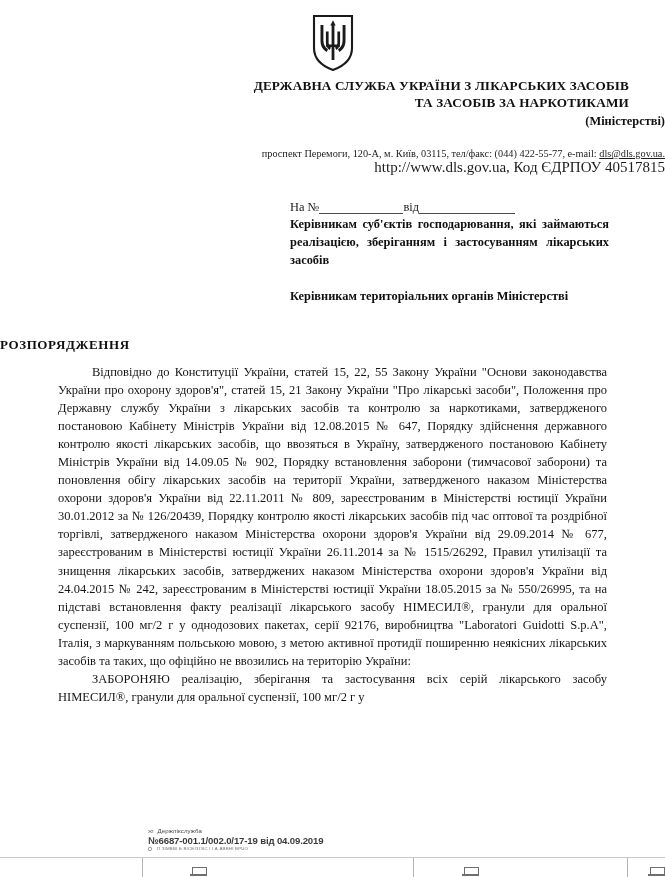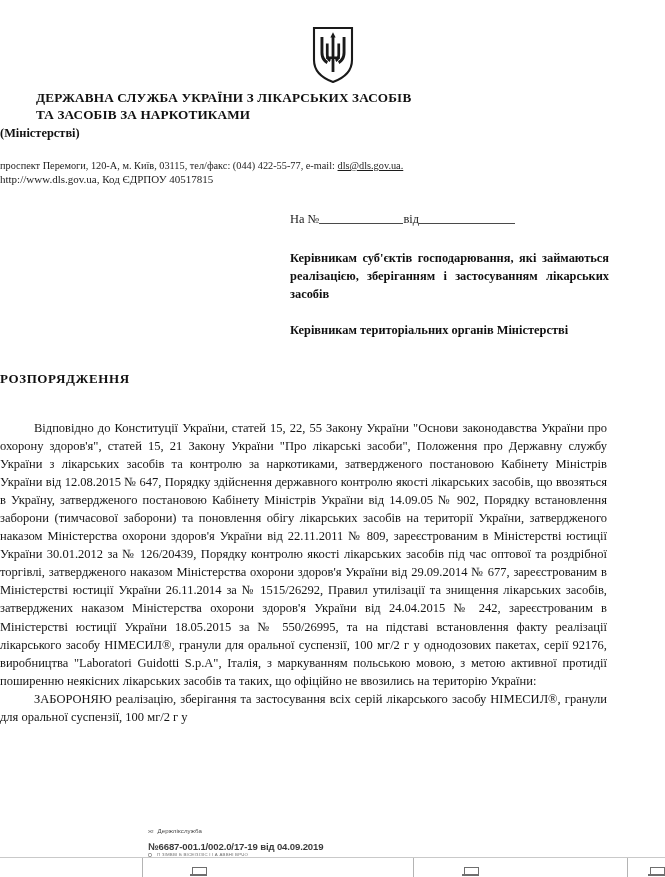--- a/index.html
+++ b/index.html
@@ -21,22 +21,22 @@
     position: relative;
     width: 665px;
     height: 877px;
     background: #ffffff;
     box-sizing: border-box;
     overflow: hidden;
   }
 
   
   .letterhead {
-    padding-top: 26px;
-    text-align: left;
+    padding-top: 14px;
+    text-align: right;
     font-family: Liberation Serif, serif;
   }
 
   .emblem {
     width: 44px;
     height: 58px;
     margin: 0 auto 6px auto;
     display: block;
   }
 
@@ -59,45 +59,44 @@
 
   .org-contacts {
     font-size: 10.3px;
     line-height: 13.5px;
     margin-top: 17px;
     color: #1c1c1c;
   }
   .org-contacts .u { text-decoration: underline; }
 
   .org-web {
-    font-size: 11px;
+    font-size: 15px;
     line-height: 13.5px;
     color: #1c1c1c;
   }
 
   
   .ref-line {
     margin-top: 26px;
     padding-left: 290px;
     font-size: 12.4px;
     display: flex;
-    align-items: flex-start;
+    align-items: center;
     gap: 0;
   }
   .ref-rule {
     display: inline-block;
     border-bottom: 1px solid #4a4a4a;
     height: 11px;
   }
   .ref-rule.a { width: 84px; }
   .ref-rule.b { width: 96px; }
 
   
   .addressee-block {
-    margin-top: 22px;
     padding-left: 290px;
     padding-right: 56px;
   }
   .addressee {
     font-weight: bold;
     font-size: 12.4px;
     line-height: 18px;
     text-align: justify;
     text-align-last: left;
     color: #101010;
@@ -109,21 +108,22 @@
     margin-top: 32px;
     text-align: left;
     font-weight: bold;
     font-size: 13px;
     letter-spacing: 0.6px;
     color: #111111;
   }
 
   
   .body-block {
-    margin-top: 32px;
+    margin-top: 10px;
+    padding-left: 58px;
     padding-right: 58px;
   }
   .para {
     font-size: 12.5px;
     line-height: 18.05px;
     text-align: justify;
     text-align-last: left;
     text-indent: 34px;
     color: #161616;
     margin: 0;
@@ -148,21 +148,21 @@
     line-height: 7px;
     letter-spacing: 0.1px;
   }
   .stamp-mark { font-size: 4.4px; padding-top: 1px; }
   .stamp-org { font-size: 6.1px; }
   .stamp-number {
     font-size: 9.6px;
     font-weight: bold;
     line-height: 11px;
     letter-spacing: -0.15px;
-    margin-top: 6px;
+    margin-top: 0px;
     color: #1d1d1d;
   }
   .stamp-foot {
     display: flex;
     align-items: flex-start;
     gap: 5px;
     margin-top: 0px;
   }
   .stamp-circ {
     font-size: 5px;

